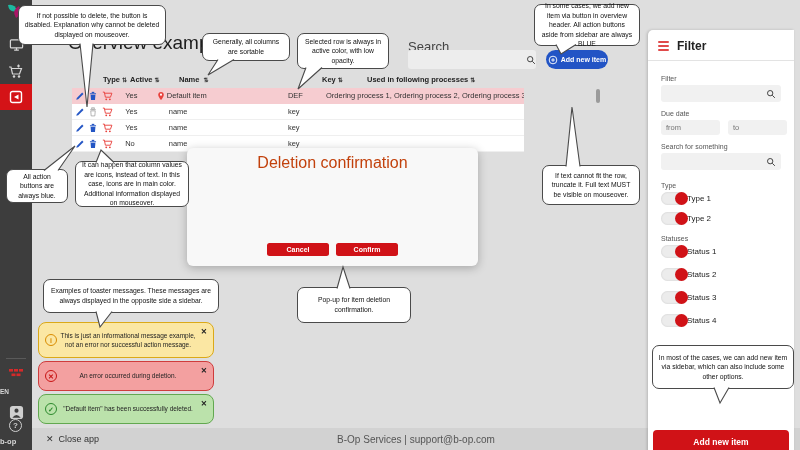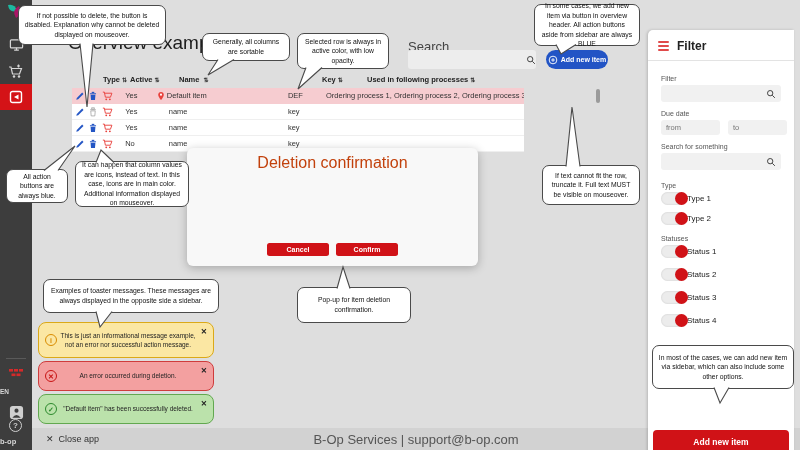--- a/index.html
+++ b/index.html
@@ -74,21 +74,21 @@
   .tg-row { display:flex; align-items:center; margin-bottom:7px; cursor:pointer; }
   .tg-row.wide { margin-bottom:10px; }
   .toggle { width:26px; height:13px; border-radius:7px; background:#ececec; position:relative; box-shadow:inset 0 0 2px rgba(0,0,0,.15); }
   .toggle::after { content:""; position:absolute; right:-1px; top:0; width:13px; height:13px; border-radius:50%; background:#d01217; }
   .tg-label { font-size:8px; color:#222; }
   .add-btn-red { position:absolute; left:5px; right:5px; bottom:3px; height:23px; background:#d01217; border:none; border-radius:4px; color:#fff; font-size:8.5px; font-weight:bold; cursor:pointer; font-family:inherit; }
 
   
   .bottombar { position:absolute; left:32px; right:0; top:428px; height:22px; background:#d2d2d2; display:flex; align-items:center; z-index:5; }
   .closeapp { display:flex; align-items:center; gap:5px; margin-left:14px; font-size:9px; color:#333; cursor:pointer; background:none; border:none; font-family:inherit; }
-  .support { position:absolute; left:0; right:0; text-align:center; font-size:13px; color:#555; }
+  .support { position:absolute; left:0; right:0; text-align:center; font-size:10px; color:#555; }
   .zlogo { position:absolute; right:8px; display:flex; align-items:center; gap:3px; font-size:8px; font-weight:bold; color:#6b6b6b; }
 
   
   .ann { position:absolute; background:#fff; border:1.1px solid #4a4a4a; border-radius:7px; padding:3px 5px; font-size:6.8px; line-height:1.42; text-align:center; color:#111; z-index:40; display:flex; align-items:center; justify-content:center; }
   #tails { position:absolute; left:0; top:0; z-index:41; pointer-events:none; }
 </style>
 </head>
 <body>
 
 <div id="stage">

